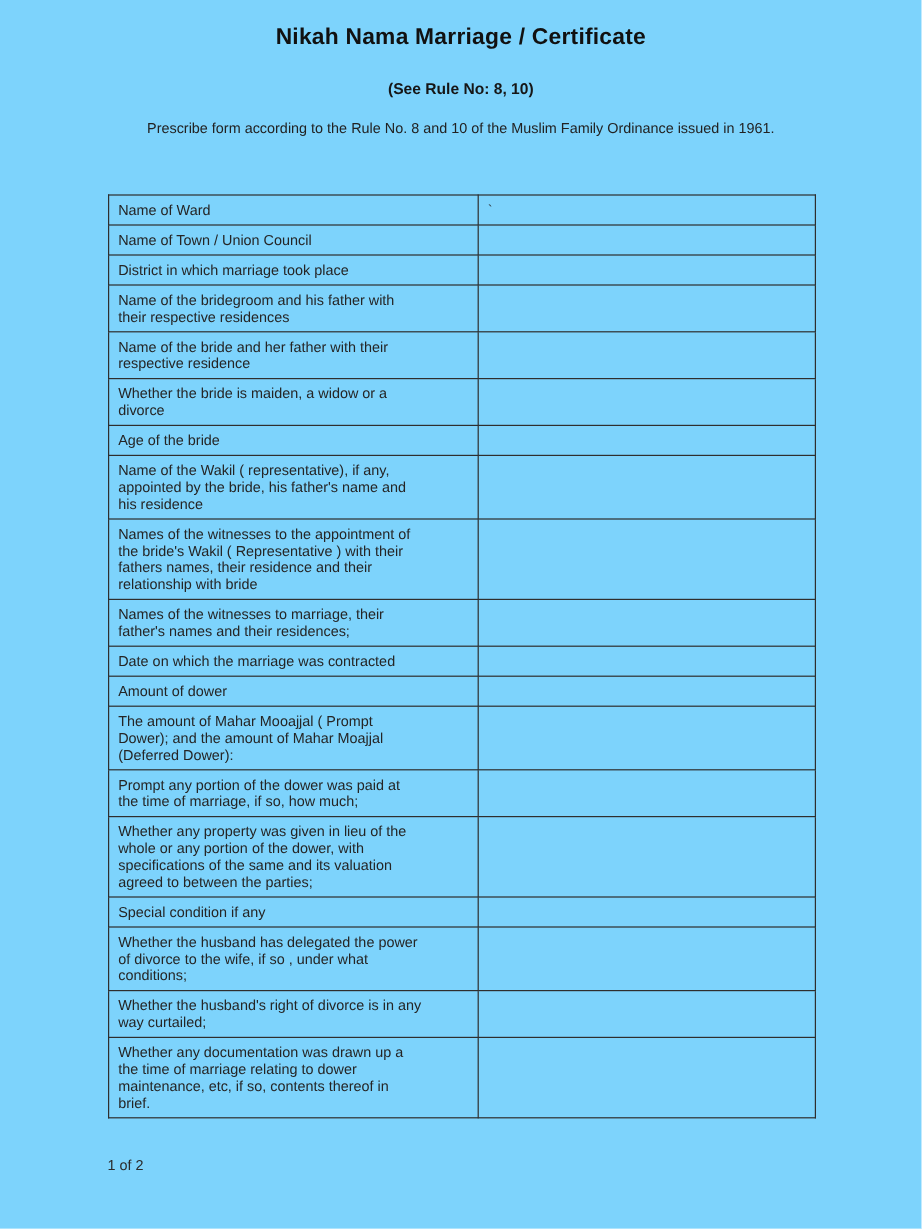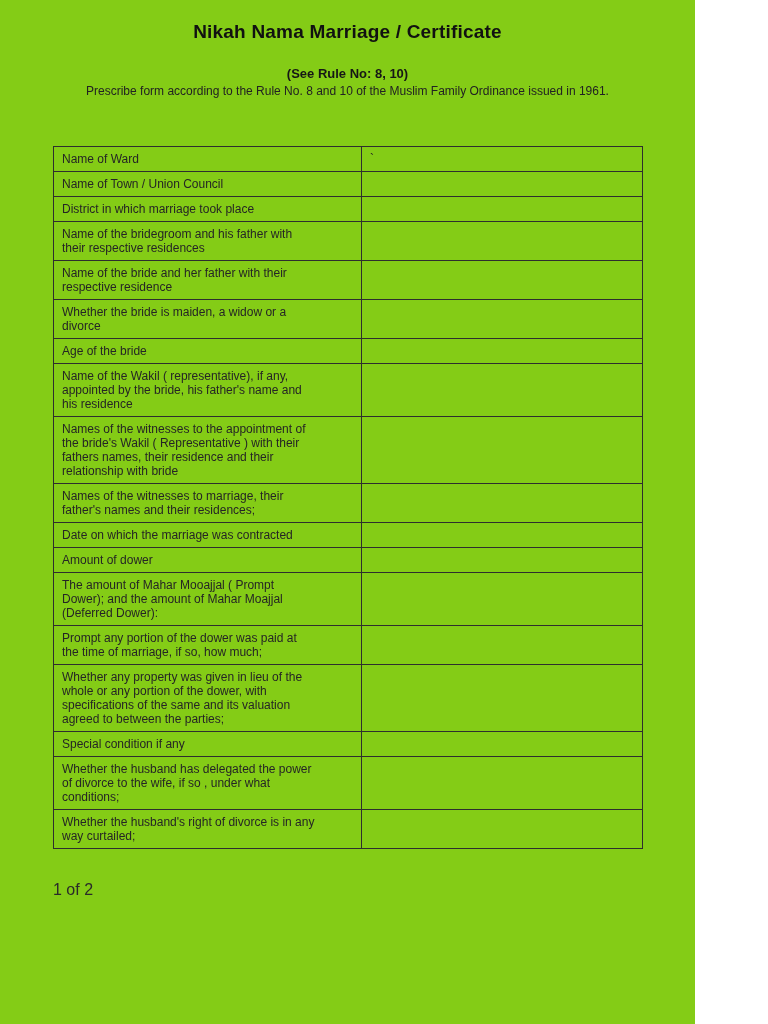--- a/index.html
+++ b/index.html
@@ -6,43 +6,43 @@
   html, body { background: #ffffff; }
   body {
     width: 768px;
     height: 1024px;
     font-family: "Liberation Sans", sans-serif;
     color: #1f1f1f;
     overflow: hidden;
   }
   .page {
     position: relative;
-    width: 695px;
+    width: 768px;
     height: 1024px;
-    background: #84cc16;
+    background: #7dd3fc;
   }
   .header {
     text-align: center;
     padding-top: 21px;
   }
   .doc-title {
     font-size: 19px;
     font-weight: bold;
     letter-spacing: 0.2px;
     color: #111111;
   }
   .doc-subtitle {
     font-size: 13px;
     font-weight: bold;
     margin-top: 23px;
     color: #161616;
   }
   .doc-note {
     font-size: 12px;
-    margin-top: 3px;
+    margin-top: 19px;
     color: #222222;
   }
   .content {
     width: 589px;
     margin: 48px auto 0 auto;
   }
   table.form-table {
     width: 589px;
     border-collapse: collapse;
     table-layout: fixed;
@@ -59,21 +59,21 @@
     width: 308px;
     white-space: pre-line;
   }
   td.value-cell {
     width: 281px;
     font-size: 10px;
     color: #3a3a3a;
   }
   .footer {
     margin-top: 32px;
-    font-size: 16px;
+    font-size: 12px;
     color: #2a2a2a;
   }
 </style>
 </head>
 <body>
 
 <div class="page">
 
   <div class="header">
     <div class="doc-title">Nikah Nama Marriage / Certificate</div>
@@ -167,19 +167,26 @@
             <td class="label-cell">Whether the husband has delegated the power
 of divorce to the wife, if so , under what
 conditions;</td>
             <td class="value-cell"></td>
           </tr>
           <tr>
             <td class="label-cell">Whether the husband's right of divorce is in any
 way curtailed;</td>
             <td class="value-cell"></td>
           </tr>
+          <tr>
+            <td class="label-cell">Whether any documentation was drawn up a
+the time of marriage relating to dower
+maintenance, etc, if so, contents thereof in
+brief.</td>
+            <td class="value-cell"></td>
+          </tr>
         </tbody>
     </table>
 
     <div class="footer">1 of 2</div>
   </div>
 
 </div>
 
 </body></html>

